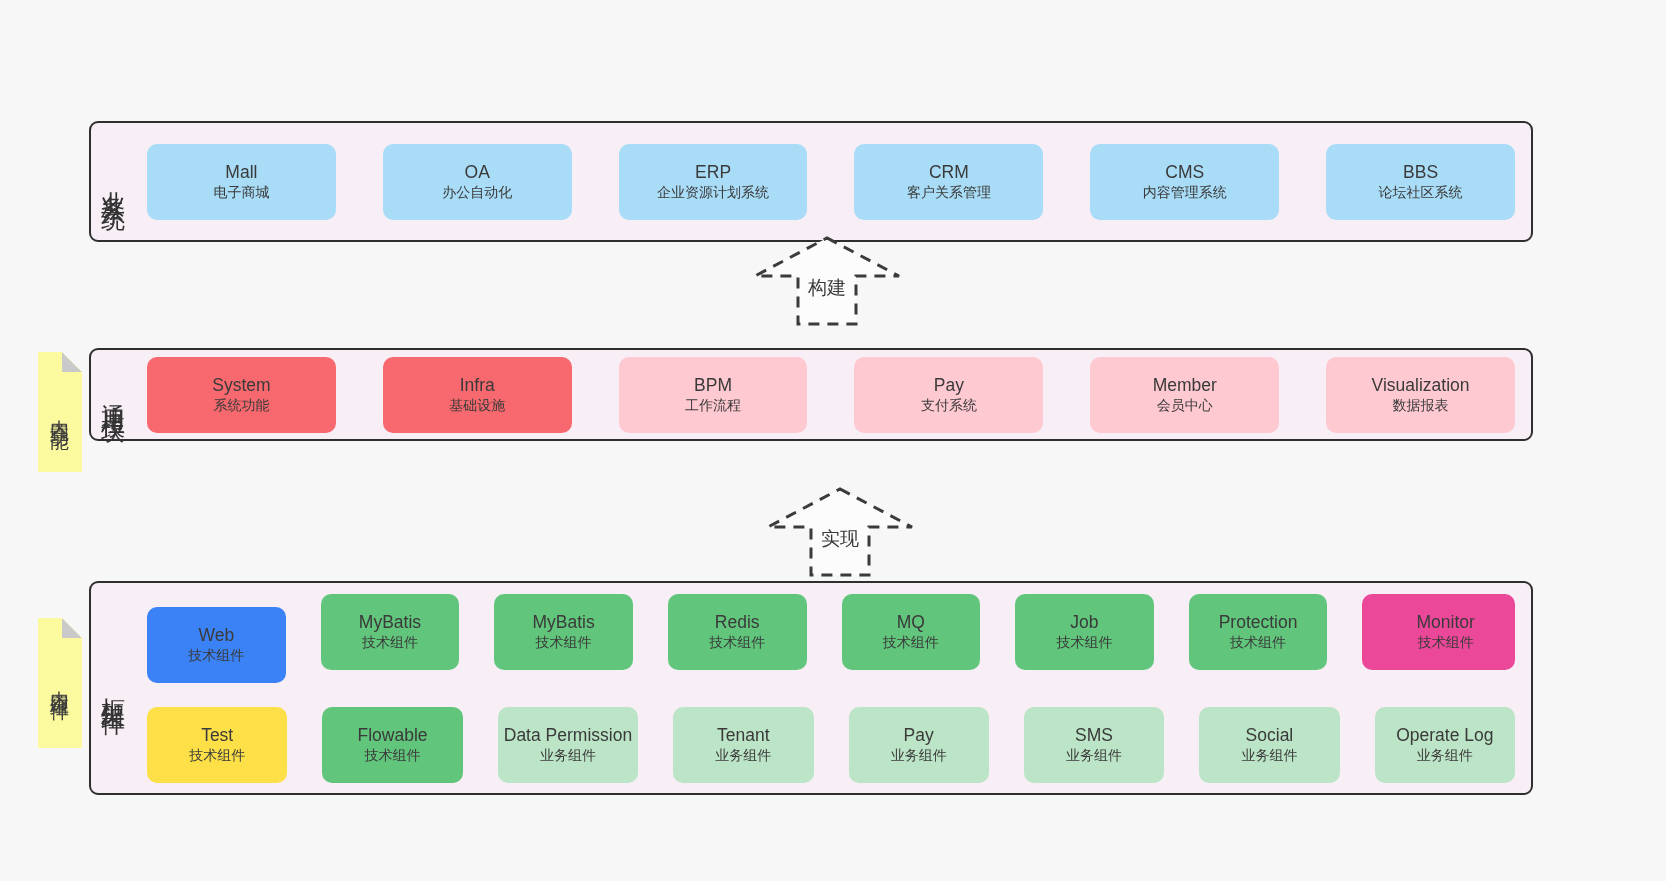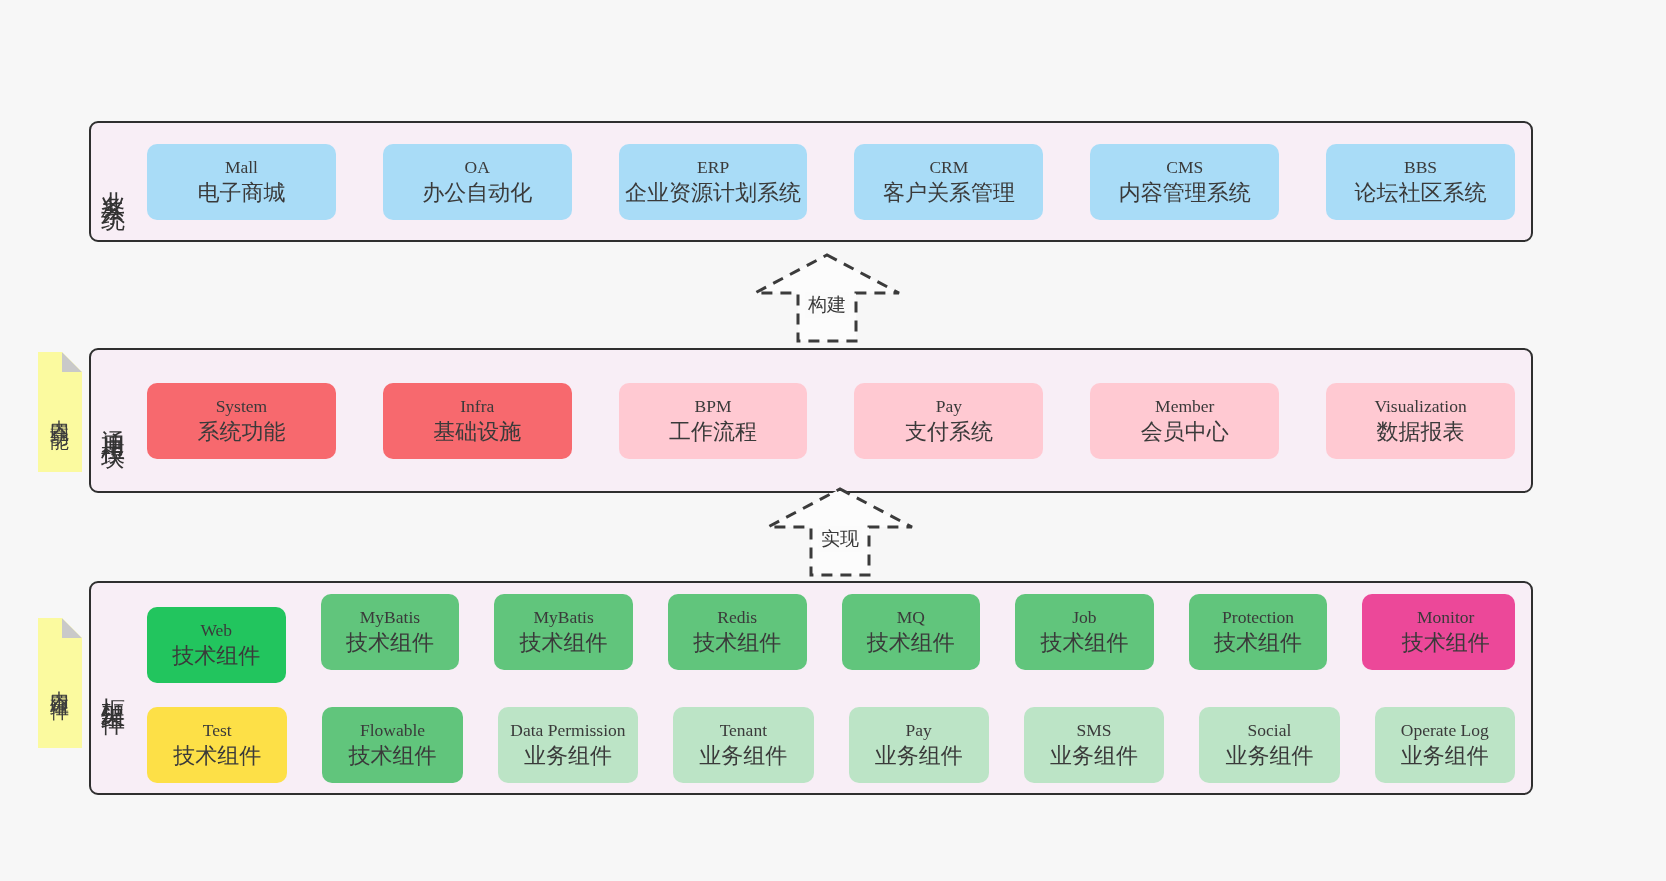--- a/index.html
+++ b/index.html
@@ -8,60 +8,60 @@
     background:#f7f7f7; overflow:hidden;
     font-family:"Liberation Sans","DejaVu Sans",sans-serif;
     color:#3a3a3a;
   }
   .band{
     position:absolute; left:89px; width:1444px;
     background:#f8eef6; border:2px solid #2f2f2f; border-radius:9px;
     box-sizing:border-box;
   }
   .band1{ top:121px; height:121px; }
-  .band2{ top:348px; height:145px; }
+  .band2{ top:348px; height:93px; }
   .band3{ top:581px; height:214px; }
   .band-label{
     position:absolute; left:10px; top:0; bottom:0;
     display:flex; align-items:center;
     font-size:24px; color:#333;
   }
   .band-label span{
     writing-mode:vertical-lr; text-orientation:upright;
     letter-spacing:5px; line-height:1;
   }
   .band-rows{
     position:absolute; left:56px; right:16px; top:0; bottom:0;
     display:flex; flex-direction:column; justify-content:center; gap:24px;
   }
-  .box-row{ display:flex; justify-content:space-between; gap:47px;font-family:Liberation Serif, serif; }
+  .box-row{ display:flex; justify-content:space-between; gap:47px; }
   .band3 .box-row{ gap:35px; }
   .box{
     flex:1; height:76px; border-radius:10px;
     display:flex; flex-direction:column; align-items:center; justify-content:center;
     text-align:center; line-height:1.28; padding:3px 6px; box-sizing:border-box;
   }
   .box-title{ font-size:17.5px; }
-  .box-sub{ font-size:22px; }
+  .box-sub{ font-size:14px; }
   .sticky{
     position:absolute; left:38px; width:44px;
     background:#fbfa9f;
     clip-path:polygon(0 0, calc(100% - 20px) 0, 100% 20px, 100% 100%, 0 100%);
     display:flex; align-items:center; justify-content:center;
     font-size:19px; color:#3c3c3c;
   }
   .sticky1{ top:352px; height:120px; }
   .sticky2{ top:618px; height:130px; }
   .sticky-text{ writing-mode:vertical-lr; text-orientation:upright; letter-spacing:4px; line-height:1; }
   .sticky-fold{
     position:absolute; top:0; right:0; width:20px; height:20px;
     background:#c9c9c9; clip-path:polygon(0 0, 100% 100%, 0 100%);
   }
   .arrow{ position:absolute; width:150px; height:92px; }
-  .arrow1{ left:752px; top:252px; }
+  .arrow1{ left:752px; top:235px; }
   .arrow2{ left:765px; top:486px;text-align:center; }
   .arrow svg{ display:block; width:100%; height:100%; }
   .arrow-label{
     position:absolute; left:50%; top:40px; transform:translateX(-50%);
     background:#fbfbfb; padding:0 3px; font-size:19px; color:#3a3a3a; white-space:nowrap;
   }
 </style>
 </head>
 <body>
 
@@ -158,21 +158,21 @@
     <span class="sticky-text">内置组件</span>
     <span class="sticky-fold"></span>
   </div>
 
   <section class="band band3">
     <div class="band-label">
       <span>框架组件</span>
     </div>
     <div class="band-rows">
         <div class="box-row">
-          <div class="box" style="background: #22c55e; margin-top: 13px;">
+          <div class="box" style="background: #3b82f6; margin-top: 13px;">
             <div class="box-title">Web</div>
             <div class="box-sub">技术组件</div>
           </div>
           <div class="box" style="background: rgb(97, 197, 124);">
             <div class="box-title">MyBatis</div>
             <div class="box-sub">技术组件</div>
           </div>
           <div class="box" style="background: rgb(97, 197, 124);">
             <div class="box-title">MyBatis</div>
             <div class="box-sub">技术组件</div>

